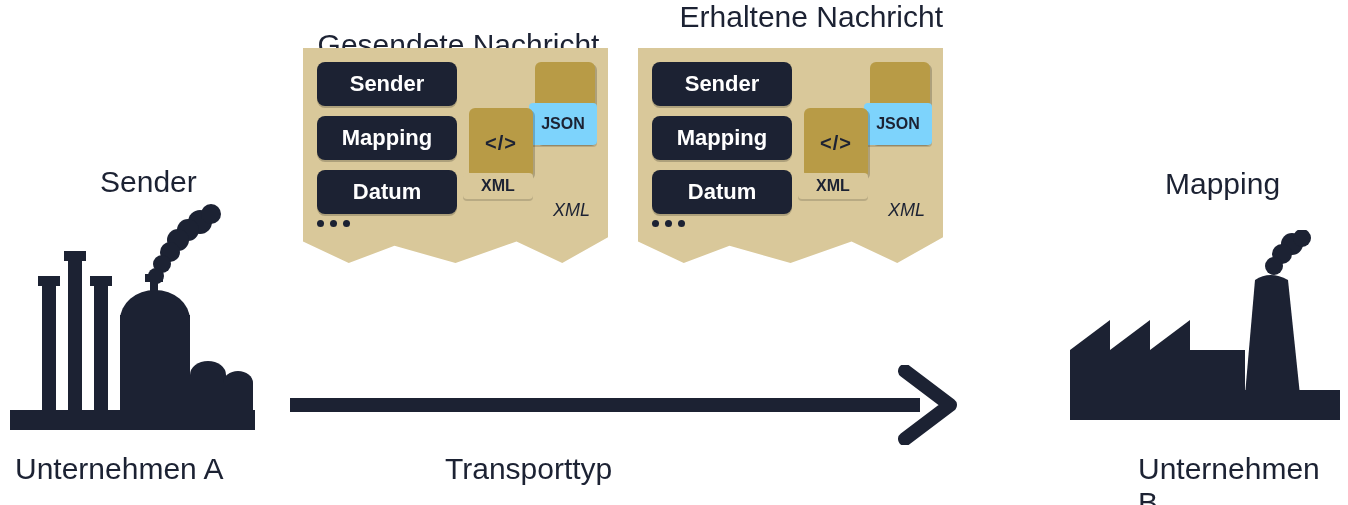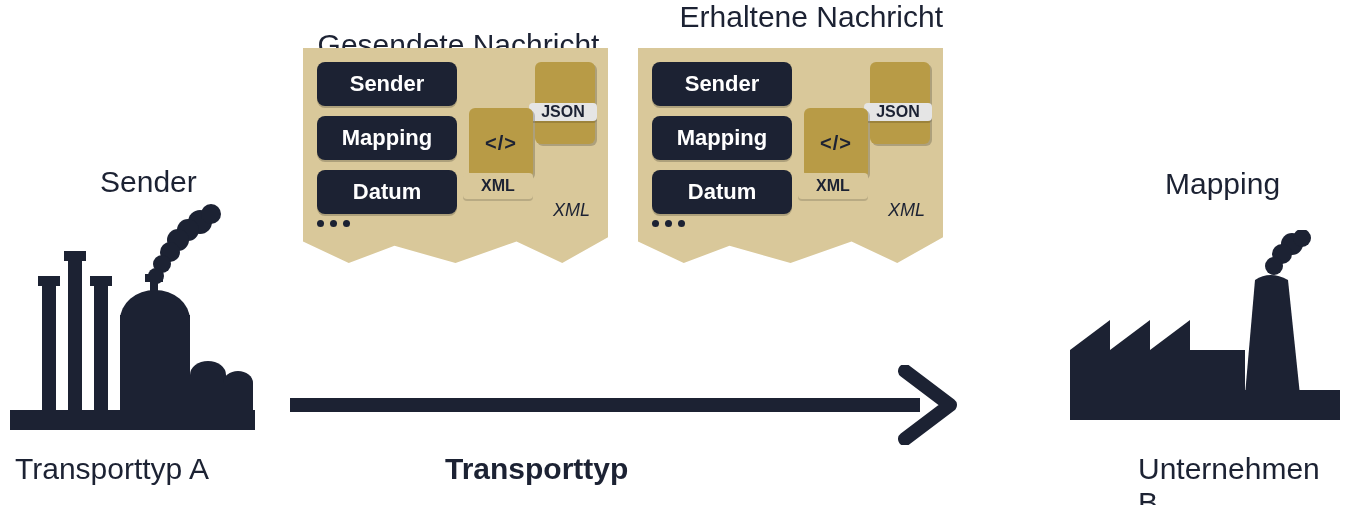--- a/index.html
+++ b/index.html
@@ -73,22 +73,22 @@
   }
   .doc-json-back {
     position: absolute;
     width: 60px; height: 82px;
     background: #b89b46;
     border-radius: 6px;
     box-shadow: 2px 2px 0 rgba(0,0,0,.2);
   }
   .json-band {
     position: absolute;
-    width: 68px; height: 18px;
-    background: #e5e5e5;
+    width: 68px; height: 42px;
+    background: #7dd3fc;
     border-radius: 4px;
     box-shadow: 0 2px 0 rgba(0,0,0,.15);
     display: flex;
     align-items: center;
     justify-content: center;
     font-size: 16px;
     font-weight: 600;
     color: #1c2233;
   }
   .corner-type {
@@ -100,21 +100,21 @@
   }
   .dots {
     position: absolute;
     display: flex; gap: 6px;
   }
   .dots span {
     width: 7px; height: 7px; background: #1c2233; border-radius: 50%;
   }
 
   
-  .transport-label { font-size: 30px; font-weight: 700; }
+  .transport-label { font-size: 30px; font-weight: 400; }
 </style>
 </head>
 <body>
 
 <div class="abs role-label" style="left:100px; top:165px;">Sender</div>
 
 <div class="abs" style="left:10px; top:200px; width:245px; height:230px;">
   <svg viewBox="0 0 245 230" width="245" height="230">
     <g fill="#1c2233">
 
@@ -141,21 +141,21 @@
       <ellipse cx="198" cy="175" rx="18" ry="14"></ellipse>
       <rect x="180" y="175" width="36" height="45"></rect>
       <ellipse cx="228" cy="183" rx="15" ry="12"></ellipse>
       <rect x="213" y="183" width="30" height="37"></rect>
 
       <rect x="0" y="210" width="245" height="20"></rect>
     </g>
   </svg>
 </div>
 
-<div class="abs company-name" style="left:15px; top:452px;">Transporttyp A</div>
+<div class="abs company-name" style="left:15px; top:452px;">Unternehmen A</div>
 
 <div class="abs msg-title" style="left:306px; top:0px; width:305px;margin-top:28px;">Gesendete Nachricht</div>
 
 <div class="abs msg-card" style="left:303px; top:48px;">
   <div class="pill">Sender</div>
   <div class="pill">Mapping</div>
   <div class="pill">Datum</div>
 
   <div class="doc-json-back" style="left:232px; top:14px;"></div>
   <div class="json-band" style="left:226px; top:55px;">JSON</div>

